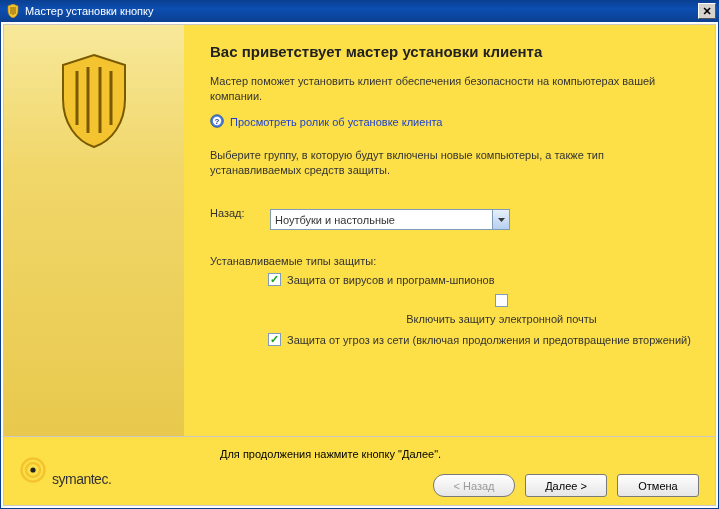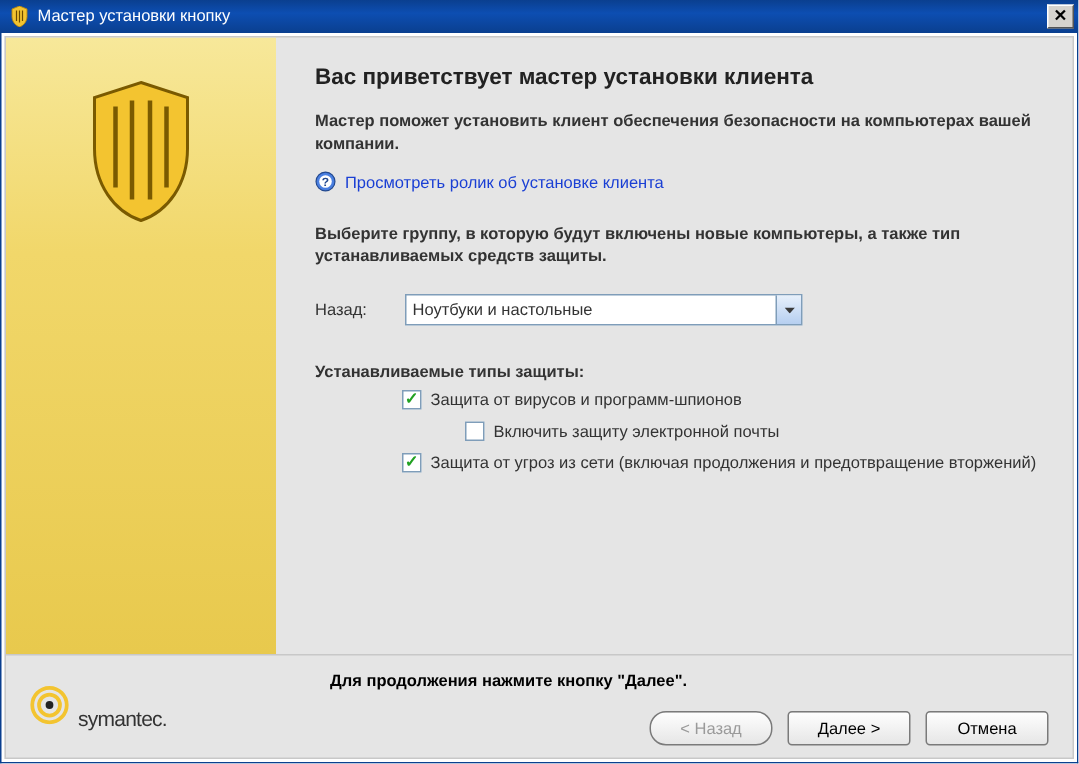--- a/index.html
+++ b/index.html
@@ -44,21 +44,21 @@
     border-right: 1px solid #0a3f8f;
     border-bottom: 1px solid #0a3f8f;
     background: #fff;
     padding: 2px;
   }
   .inner {
     height: 100%;
     border: 1px solid #c8c8c8;
     display: flex;
     flex-direction: column;
-    background: #e5e5e5;
+    background: #fde047;
   }
   .top {
     flex: 1;
     display: flex;
     overflow: hidden;
   }
   .sidebar {
     width: 180px;
     background: linear-gradient(to bottom, #f7e89a 0%, #f1d76a 35%, #e8c94d 100%);
     display: flex;
@@ -72,38 +72,39 @@
     color: #333;
     display: flex;
     flex-direction: column;
   }
   h1.page-title {
     margin: 0 0 14px 0;
     font-size: 15px;
     font-weight: bold;
     color: #222;
   }
-  p { margin: 0 0 10px 0; line-height: 1.35; font-weight: bold; }
+  p { margin: 0 0 10px 0; line-height: 1.35; }
   .help-row { display: flex; align-items: center; gap: 6px; margin-bottom: 18px; }
   .link { color: #1a3fd4; cursor: pointer; }
   .field-row {
     display: flex; align-items: center; gap: 10px;
     margin: 8px 0 18px 0;
   }
   .field-row label { min-width: 50px; }
   .select {
     height: 21px;
     border: 1px solid #7f9db9;
     background: #fff;
     display: flex; align-items: center;
-    width: 265px;
+    width: 240px;
     cursor: pointer;
     position: relative;
     padding-left: 4px;
     font-size: 11px;
+    margin-top: 14px;
   }
   .select .arrow {
     position: absolute; right: 0; top: 0;
     width: 17px; height: 19px;
     background: linear-gradient(to bottom, #e7f0fb, #b6cff0);
     border-left: 1px solid #7f9db9;
     display: flex; align-items: center; justify-content: center;
   }
   .check-row {
     display: flex; align-items: center; gap: 6px;
@@ -112,21 +113,21 @@
   .checkbox {
     width: 13px; height: 13px;
     border: 1px solid #7f9db9;
     background: #fff;
     display: inline-flex; align-items: center; justify-content: center;
     font-size: 11px; color: #21a121; font-weight: bold;
     cursor: pointer;
     line-height: 1;
   }
   .indent1 { margin-left: 58px; }
-  .indent2 { margin-left: 100px; }
+  .indent2 { margin-left: 100px; flex-direction: column; }
   .section-label { margin: 6px 0 0 0; }
   .footer-area {
     border-top: 1px solid #c8c8c8;
     padding: 8px 10px 8px 10px;
     display: flex;
     align-items: flex-start;
   }
   .brand {
     display: flex; align-items: center; gap: 6px;
     padding-left: 6px;

